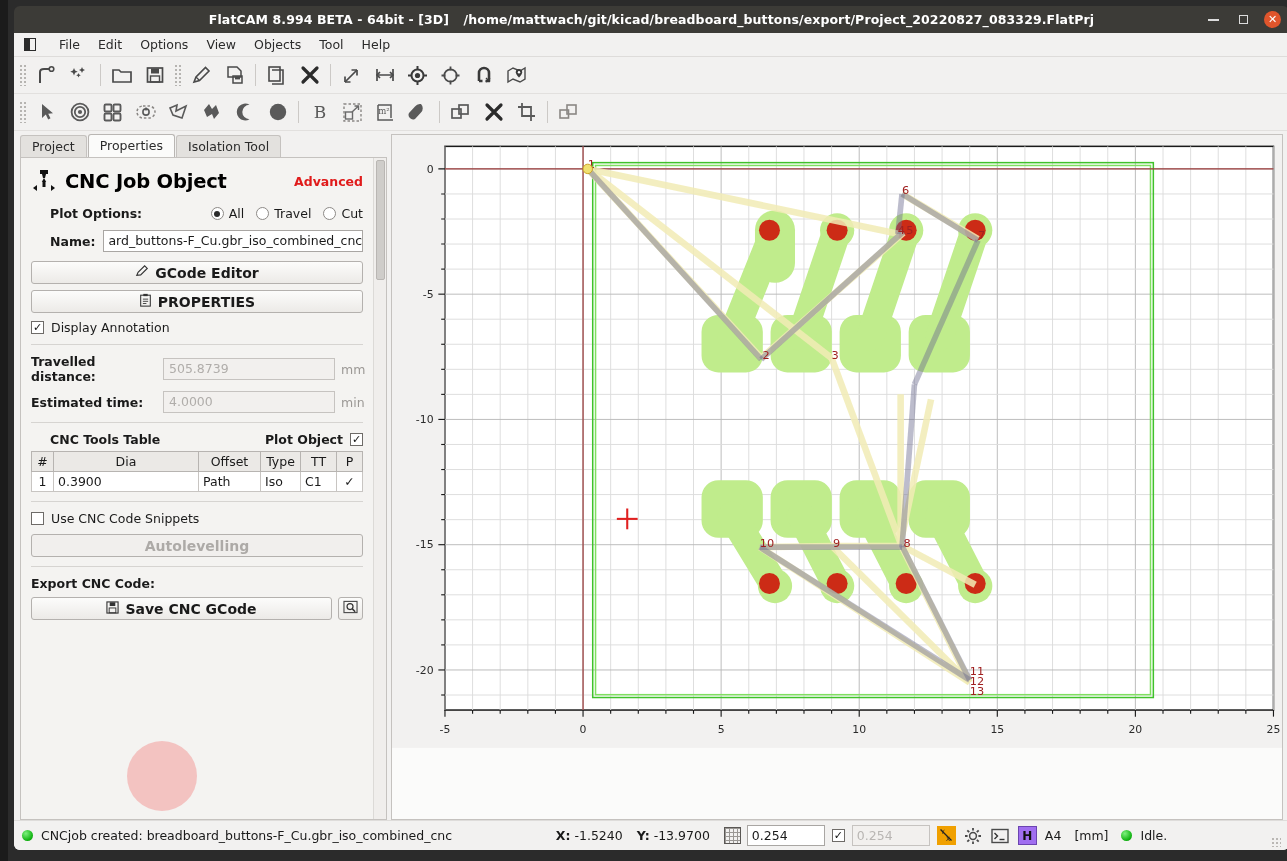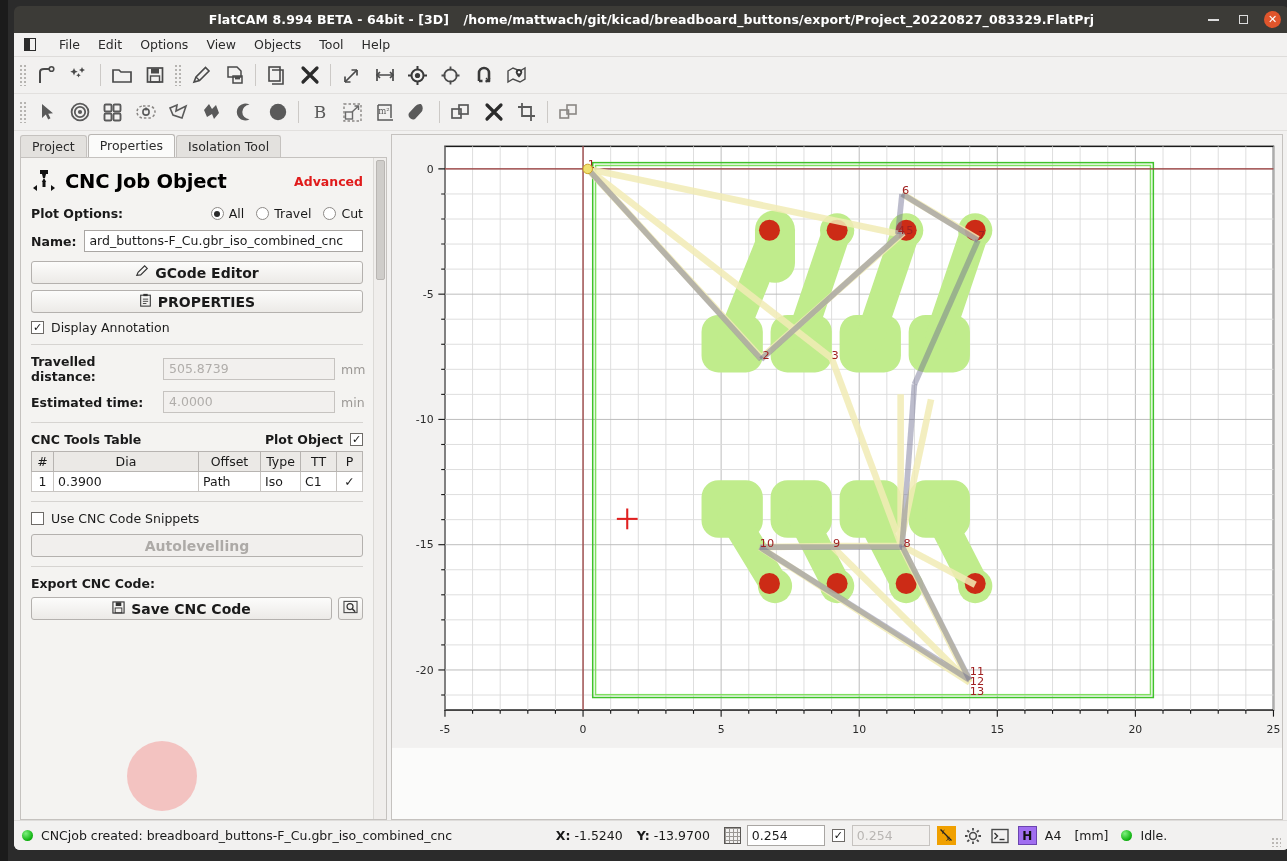--- a/index.html
+++ b/index.html
@@ -82,21 +82,21 @@
   #leftscroll .thumb { width:9px; height:120px; background:#cfcdca;
      border:1px solid #b9b6b3; border-radius:2px; }
 
   .hdr-row { display:flex; align-items:center; margin-bottom:12px; }
   .hdr-icon { width:26px; height:26px; margin-right:8px; display:flex;
      align-items:center; justify-content:center; }
   .hdr-title { font-size:19.5px; font-weight:bold; color:#000; flex:1;
      letter-spacing:-0.2px; }
   .hdr-adv { font-size:12.5px; font-weight:bold; color:#e01b1b; }
 
-  .row { display:flex; align-items:center; margin-bottom:9px; }
+  .row { display:flex; align-items:center; margin-bottom:9px;margin-left:19px; }
   .lbl { font-size:12.5px; font-weight:bold; color:#1a1a1a; }
   .radios { display:flex; align-items:center; gap:4px; margin-left:auto; }
   .radio { display:flex; align-items:center; gap:5px; font-size:12.5px;
      color:#1a1a1a; font-weight:normal; cursor:pointer; margin-right:8px;}
   .rdot { width:13px; height:13px; border-radius:50%; border:1.5px solid #8d8a87;
      background:#fff; display:flex; align-items:center; justify-content:center;}
   .rdot.on::after { content:""; width:6px; height:6px; border-radius:50%;
      background:#2b2b2b; }
 
   .txtin { flex:1; height:22px; border:1px solid #a9a6a3; background:#fff;
@@ -553,21 +553,21 @@
             <div class="lbl" style="margin-bottom:6px">Export CNC Code:</div>
             <div style="display:flex; gap:6px; align-items:flex-start;">
               <div class="btn" style="margin-bottom:0;">
                 <span>
                   <svg width="13" height="13" viewBox="0 0 14 14">
                       <rect x="1" y="1" width="12" height="12" fill="none" stroke="#333" stroke-width="1.2"></rect>
                       <rect x="4" y="1.4" width="6" height="4" fill="#333"></rect>
                       <rect x="3.4" y="7.5" width="7.2" height="5.2" fill="none" stroke="#333" stroke-width="1"></rect>
                     </svg>
                 </span>
-                <span>Save CNC Code</span>
+                <span>Save CNC GCode</span>
               </div>
               <div class="btn" style="width:25px; flex:none; margin-bottom:0;">
                 <span>
                   <svg width="15" height="14" viewBox="0 0 16 15">
                       <rect x="1" y="1.5" width="14" height="12" fill="none" stroke="#4a4a4a" stroke-width="1.2"></rect>
                       <circle cx="7.5" cy="7" r="3.2" fill="none" stroke="#333" stroke-width="1.3"></circle>
                       <path d="M10 9.5 L13 12.5" stroke="#333" stroke-width="1.6"></path>
                     </svg>
                 </span>
               </div>

